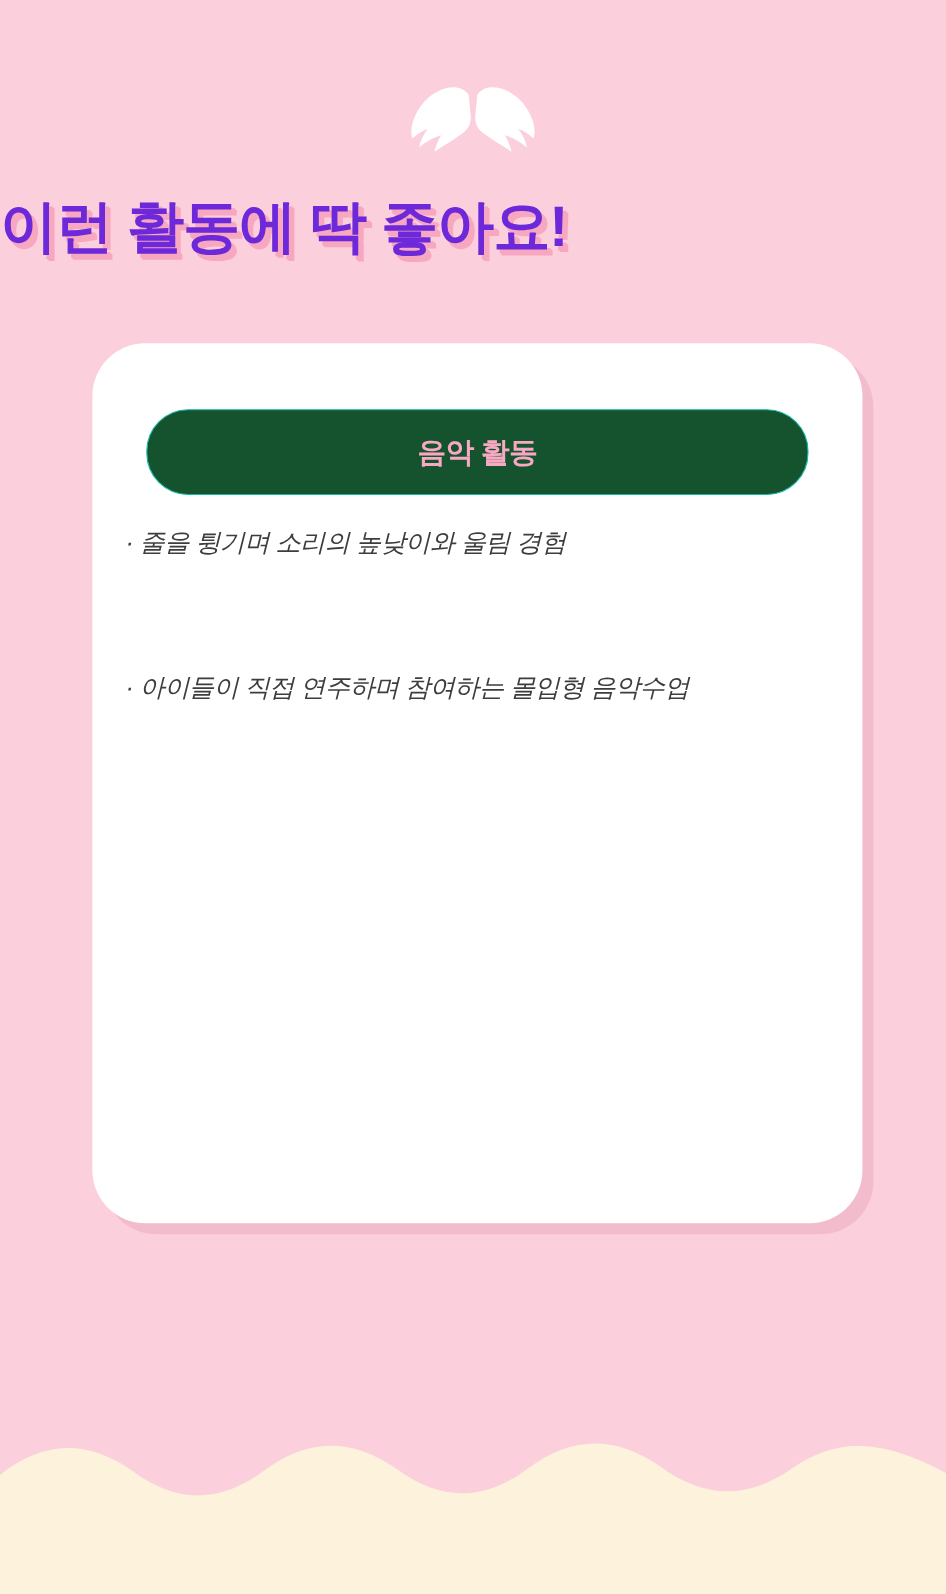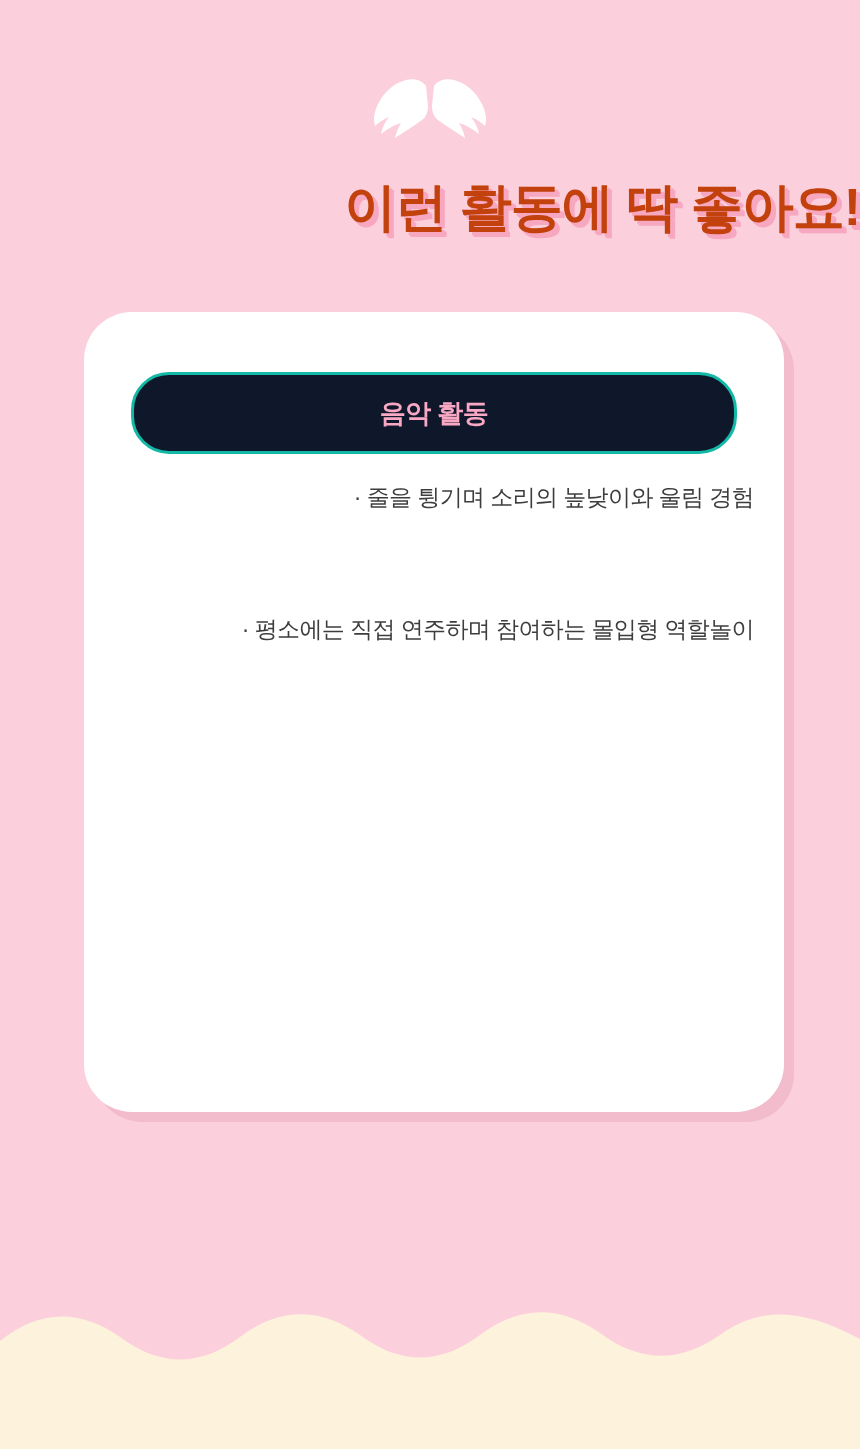--- a/index.html
+++ b/index.html
@@ -26,25 +26,25 @@
     align-items: center;
   }
   .wings-svg { display: block; }
 
   
   .heading {
     position: absolute;
     top: 178px;
     left: 0;
     width: 860px;
-    text-align: right;
+    text-align: left;
     font-size: 52px;
     font-weight: bold;
     letter-spacing: -1px;
-    color: #c2410c;
+    color: #6d28d9;
     text-shadow:
       3px 3px 0 #f7a8c0,
       4px 4px 0 #f7a8c0,
       5px 5px 0 #f7a8c0;
     line-height: 1.15;
     white-space: nowrap;
   }
 
   
   .card-shadow {
@@ -68,35 +68,36 @@
     padding: 60px 0 0 0;
   }
 
   .section { margin-bottom: 12px; }
 
   .pill {
     width: 600px;
     margin: 0 auto;
     height: 76px;
     border-radius: 38px;
-    background: #0f172a;
-    border: 3px solid #14b8a6;
+    background: #14532d;
+    border: 1px solid #14b8a6;
     display: flex;
     align-items: center;
     justify-content: center;
     font-size: 26px;
     font-weight: bold;
     color: #f9a8c4;
     letter-spacing: -0.5px;
   }
 
   .bullets {
     margin: 26px auto 0 auto;
     width: 640px;
-    text-align: right;
+    text-align: left;
+    font-style: italic;
   }
   .bullet {
     font-size: 23px;
     color: #3d3d3d;
     letter-spacing: -0.6px;
     line-height: 1.55;
     margin: 0 0 9px 0;
     white-space: nowrap;
   }
 
@@ -134,21 +135,21 @@
     <div class="pill">음악 활동</div>
     <div class="bullets">
       <p class="bullet">· 줄을 튕기며 소리의 높낮이와 울림 경험</p>
     </div>
   </div>
 
   <div class="gap-1"></div>
 
   <div class="section">
     <div class="bullets">
-      <p class="bullet">· 평소에는 직접 연주하며 참여하는 몰입형 역할놀이</p>
+      <p class="bullet">· 아이들이 직접 연주하며 참여하는 몰입형 음악수업</p>
     </div>
   </div>
 
   <div class="gap-2"></div>
 
   <div class="section">
   </div>
 
 </div>
 

